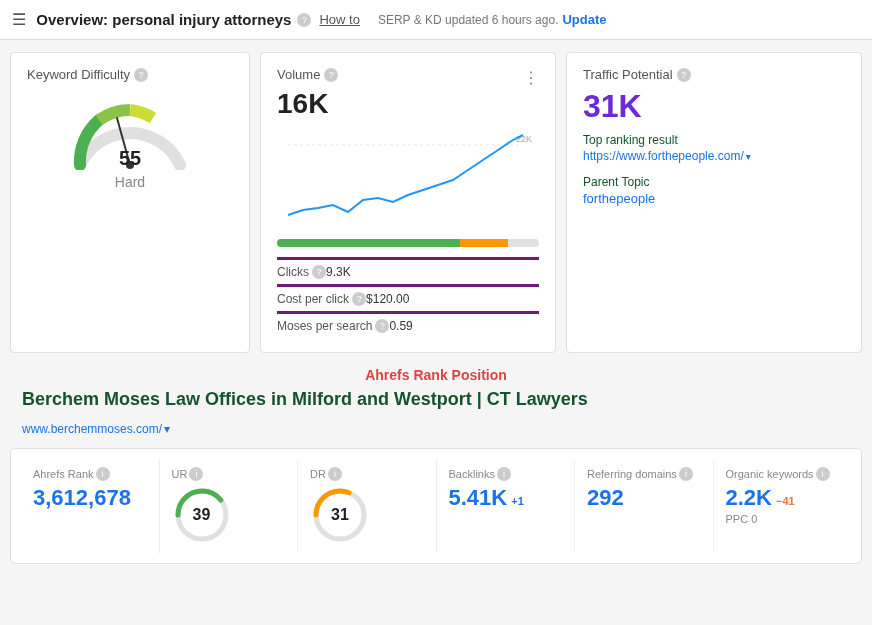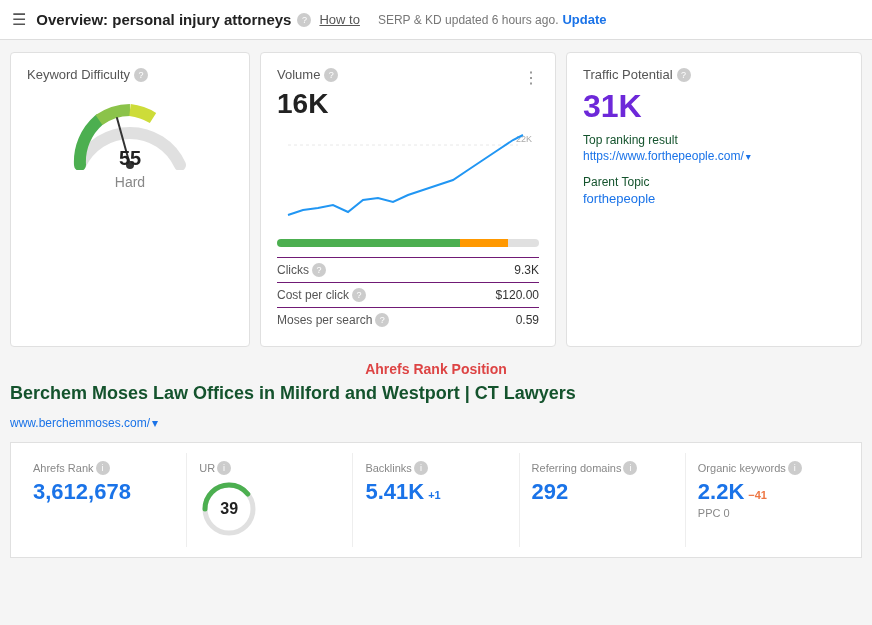--- a/index.html
+++ b/index.html
@@ -38,42 +38,42 @@
     
     .volume-card { min-width: 260px; }
     .volume-header { display: flex; align-items: center; justify-content: space-between; }
     .volume-dots { font-size: 16px; color: #888; cursor: pointer; }
     .volume-number { font-size: 28px; font-weight: bold; color: #222; margin-bottom: 4px; }
     .mini-chart { width: 100%; height: 100px; margin: 6px 0; }
     .clicks-bar-container { display: flex; height: 8px; border-radius: 4px; overflow: hidden; margin-bottom: 10px; }
     .bar-green { background: #4caf50; flex: 0 0 70%; }
     .bar-orange { background: #ff9800; flex: 0 0 18%; }
     .bar-gray { background: #e0e0e0; flex: 1; }
-    .stat-row { display: flex; justify-content: space-between; padding: 5px 0; border-top: 1px solid #701a75; font-size: 12px; gap: 40px; }
+    .stat-row { display: flex; justify-content: flex-start; padding: 5px 0; border-top: 3px solid #701a75; font-size: 12px; }
     .stat-row-label { color: #555; display: flex; align-items: center; gap: 3px; }
     .stat-row-val { color: #333; font-weight: 500; }
 
     
     .traffic-card { }
     .traffic-number { font-size: 32px; font-weight: bold; color: #6d28d9; margin-bottom: 8px; }
     .traffic-label { font-size: 12px; color: #14532d; margin-bottom: 2px; }
     .traffic-link { color: #1a73e8; font-size: 12px; cursor: pointer; display: flex; align-items: center; gap: 2px; }
     .traffic-dropdown { color: #1a73e8; font-size: 10px; }
     .parent-topic-section { margin-top: 12px; }
     .parent-topic-link { color: #1a73e8; font-size: 13px; cursor: pointer; }
     .parent-vol { font-size: 12px; color: #666; margin-top: 2px; }
 
     
-    .rank-section { padding: 6px 10px 4px; }
+    .rank-section { padding: 6px 22px 4px; }
     .ahrefs-rank-title { color: #d44; font-size: 14px; font-weight: bold; text-align: center; margin-bottom: 6px; }
     .site-title { font-size: 18px; font-weight: bold; color: #14532d; margin-bottom: 12px; }
     .site-url { color: #1a73e8; font-size: 12px; cursor: pointer; display: flex; align-items: center; gap: 2px; }
 
     
-    .bottom-metrics { display: flex; padding: 10px 10px; gap: 0; background: #fff; border: 1px solid #e0e0e0; border-radius: 0; margin: 8px 10px; }
+    .bottom-metrics { display: flex; padding: 10px 10px; gap: 0; background: #fff; border: 1px solid #e0e0e0; border-radius: 5px; margin: 8px 10px; }
     .metric-cell { flex: 1; padding: 8px 12px; border-right: 1px solid #eee; }
     .metric-cell:last-child { border-right: none; }
     .metric-label { font-size: 11px; color: #888; margin-bottom: 4px; display: flex; align-items: center; gap: 2px; }
     .metric-value { font-size: 22px; font-weight: bold; color: #1a73e8; }
     .metric-change { font-size: 11px; margin-left: 4px; }
     .change-pos { color: #1a73e8; }
     .change-neg { color: #e74; }
     .metric-sub { font-size: 11px; color: #888; margin-top: 2px; }
 
     
@@ -205,20 +205,32 @@
         <div class="circ-gauge">
           <svg viewBox="0 0 60 60">
             <circle cx="30" cy="30" r="24" fill="none" stroke="#e0e0e0" stroke-width="5"></circle>
             <circle cx="30" cy="30" r="24" fill="none" stroke="#4caf50" stroke-width="5" stroke-dasharray="150.79644737231007" stroke-dashoffset="91.98583289710913" stroke-linecap="round" transform="rotate(-90 30 30)"></circle>
           </svg>
           <span class="circ-center">39</span>
         </div>
       </div>
     </div>
     <div class="metric-cell">
+      <div class="metric-label">DR <span class="help-circle" style="cursor:pointer;">i</span></div>
+      <div class="metric-gauge-row">
+        <div class="circ-gauge">
+          <svg viewBox="0 0 60 60">
+            <circle cx="30" cy="30" r="24" fill="none" stroke="#e0e0e0" stroke-width="5"></circle>
+            <circle cx="30" cy="30" r="24" fill="none" stroke="#ff9800" stroke-width="5" stroke-dasharray="150.79644737231007" stroke-dashoffset="104.04954868689394" stroke-linecap="round" transform="rotate(-90 30 30)"></circle>
+          </svg>
+          <span class="circ-center">31</span>
+        </div>
+      </div>
+    </div>
+    <div class="metric-cell">
       <div class="metric-label">Backlinks <span class="help-circle" style="cursor:pointer;">i</span></div>
       <div class="metric-value">5.41K<span class="metric-change change-pos">+1</span></div>
     </div>
     <div class="metric-cell">
       <div class="metric-label">Referring domains <span class="help-circle" style="cursor:pointer;">i</span></div>
       <div class="metric-value">292</div>
     </div>
     <div class="metric-cell">
       <div class="metric-label">Organic keywords <span class="help-circle" style="cursor:pointer;">i</span></div>
       <div class="metric-value">2.2K<span class="metric-change change-neg">−41</span></div>

